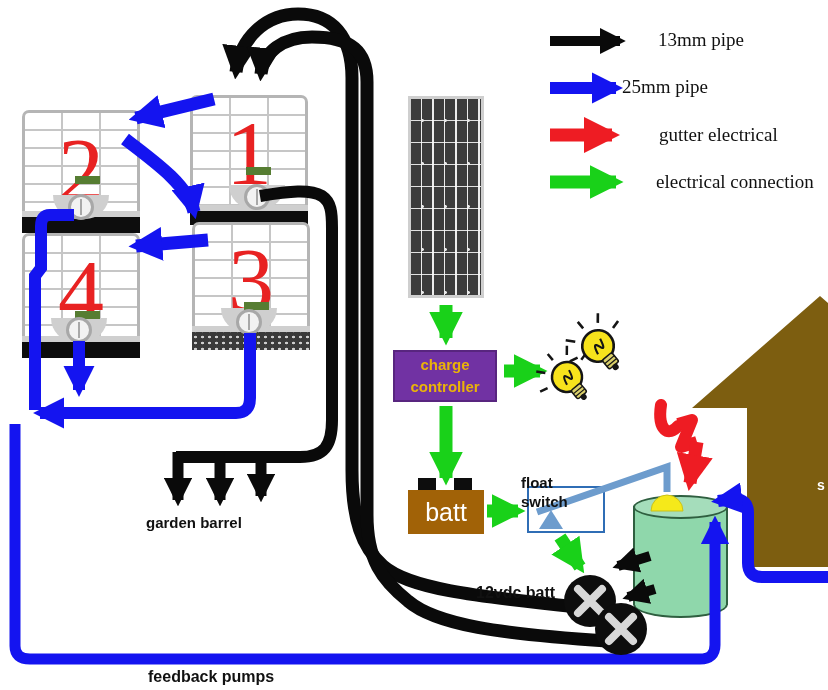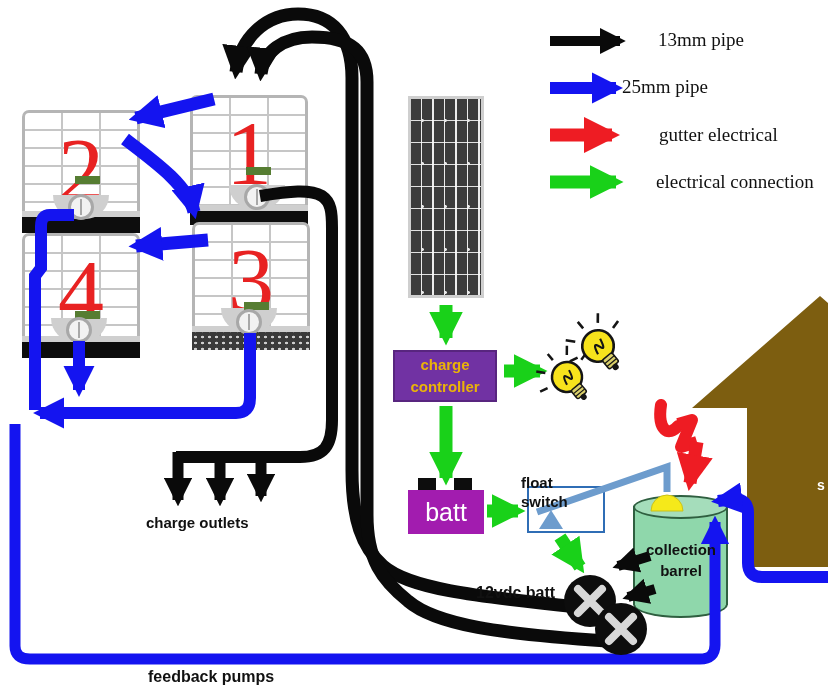--- a/index.html
+++ b/index.html
@@ -38,21 +38,21 @@
           radial-gradient(circle,#e8e8e8 1.2px,transparent 1.6px),
           repeating-linear-gradient(to bottom,transparent 0 21px,rgba(255,255,255,.85) 21px 22px),
           repeating-linear-gradient(to right,transparent 0 10px,rgba(255,255,255,.9) 10px 11.5px);
         background-size:23px 43px,auto,auto;}
 
   
   #charge-controller{left:393px;top:350px;width:104px;height:52px;z-index:2;
         background:#7132a3;border:2px solid #58257f;box-sizing:border-box;
         color:#eab308;font-weight:bold;font-size:15px;line-height:1.45;
         display:flex;align-items:center;justify-content:center;text-align:center;}
-  #battery{left:408px;top:490px;width:76px;height:44px;z-index:2;background:#a21caf;
+  #battery{left:408px;top:490px;width:76px;height:44px;z-index:2;background:#a16207;
         color:#fff;font-size:25px;display:flex;align-items:center;justify-content:center;}
   .batt-term{position:absolute;width:18px;height:12px;background:#0d0d0d;top:478px;z-index:2;}
   #float-switch-box{left:527px;top:486px;width:78px;height:47px;z-index:2;
         background:#fff;border:2px solid #2f6db5;box-sizing:border-box;}
 
   
   #barrel-body{left:633px;top:506px;width:95px;height:112px;z-index:2;background:#8fd7ab;
         border-left:2px solid #2f5f40;border-right:2px solid #2f5f40;
         border-bottom:2px solid #2f5f40;box-sizing:border-box;
         border-radius:0 0 48px 48px / 0 0 14px 14px;}
@@ -267,20 +267,19 @@
       <path d="M-6 17 H6 M-6 20.5 H6" stroke="#151515" stroke-width="1.2"></path>
       <circle cy="26" r="3" fill="#151515"></circle>
       </g>
   </svg>
 
   <div class="lbl legend-lbl" style="left:658px;top:29px;">13mm pipe</div>
   <div class="lbl legend-lbl" style="left:622px;top:76px;">25mm pipe</div>
   <div class="lbl legend-lbl" style="left:659px;top:124px;">gutter electrical</div>
   <div class="lbl legend-lbl" style="left:656px;top:171px;">electrical connection</div>
 
-  <div class="lbl" id="lbl-garden">charge outlets</div>
+  <div class="lbl" id="lbl-garden">garden barrel</div>
   <div class="lbl" id="lbl-feedback">feedback pumps</div>
   <div class="lbl" id="lbl-float">float switch</div>
   <div class="lbl" id="lbl-pumps">12vdc batt</div>
-  <div class="lbl" id="lbl-barrel">collection barrel</div>
   <div class="lbl" id="lbl-shed">s</div>
 
 </div>
 
 </body></html>

